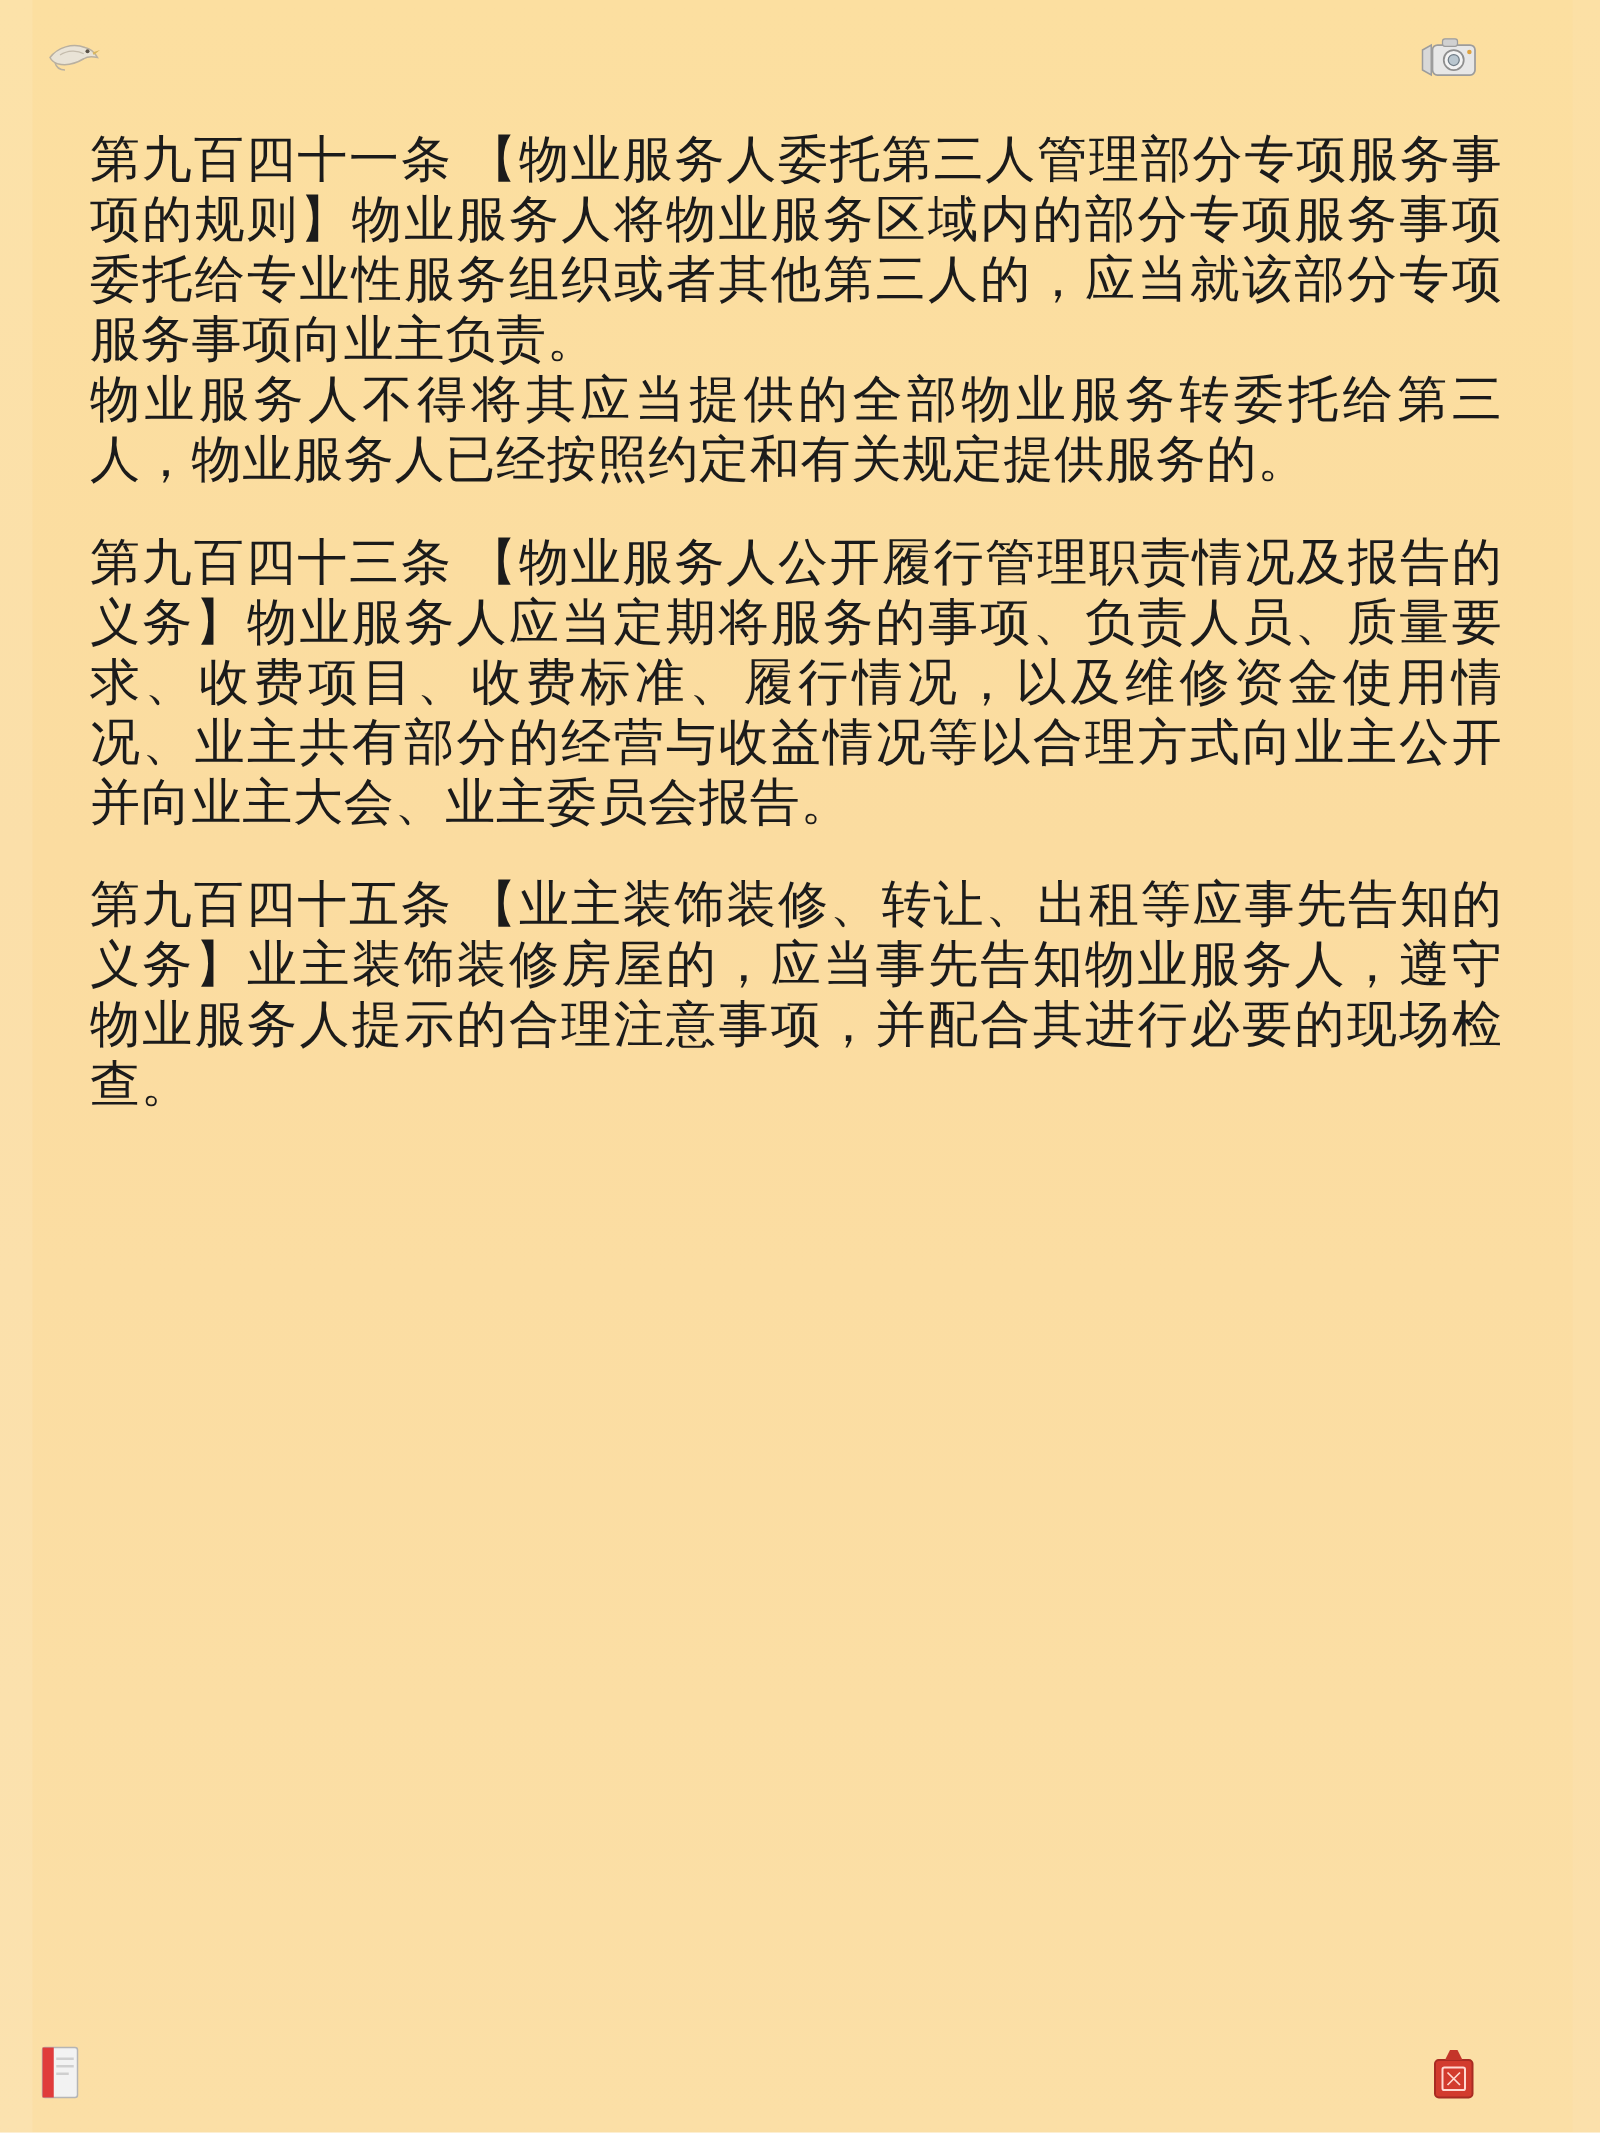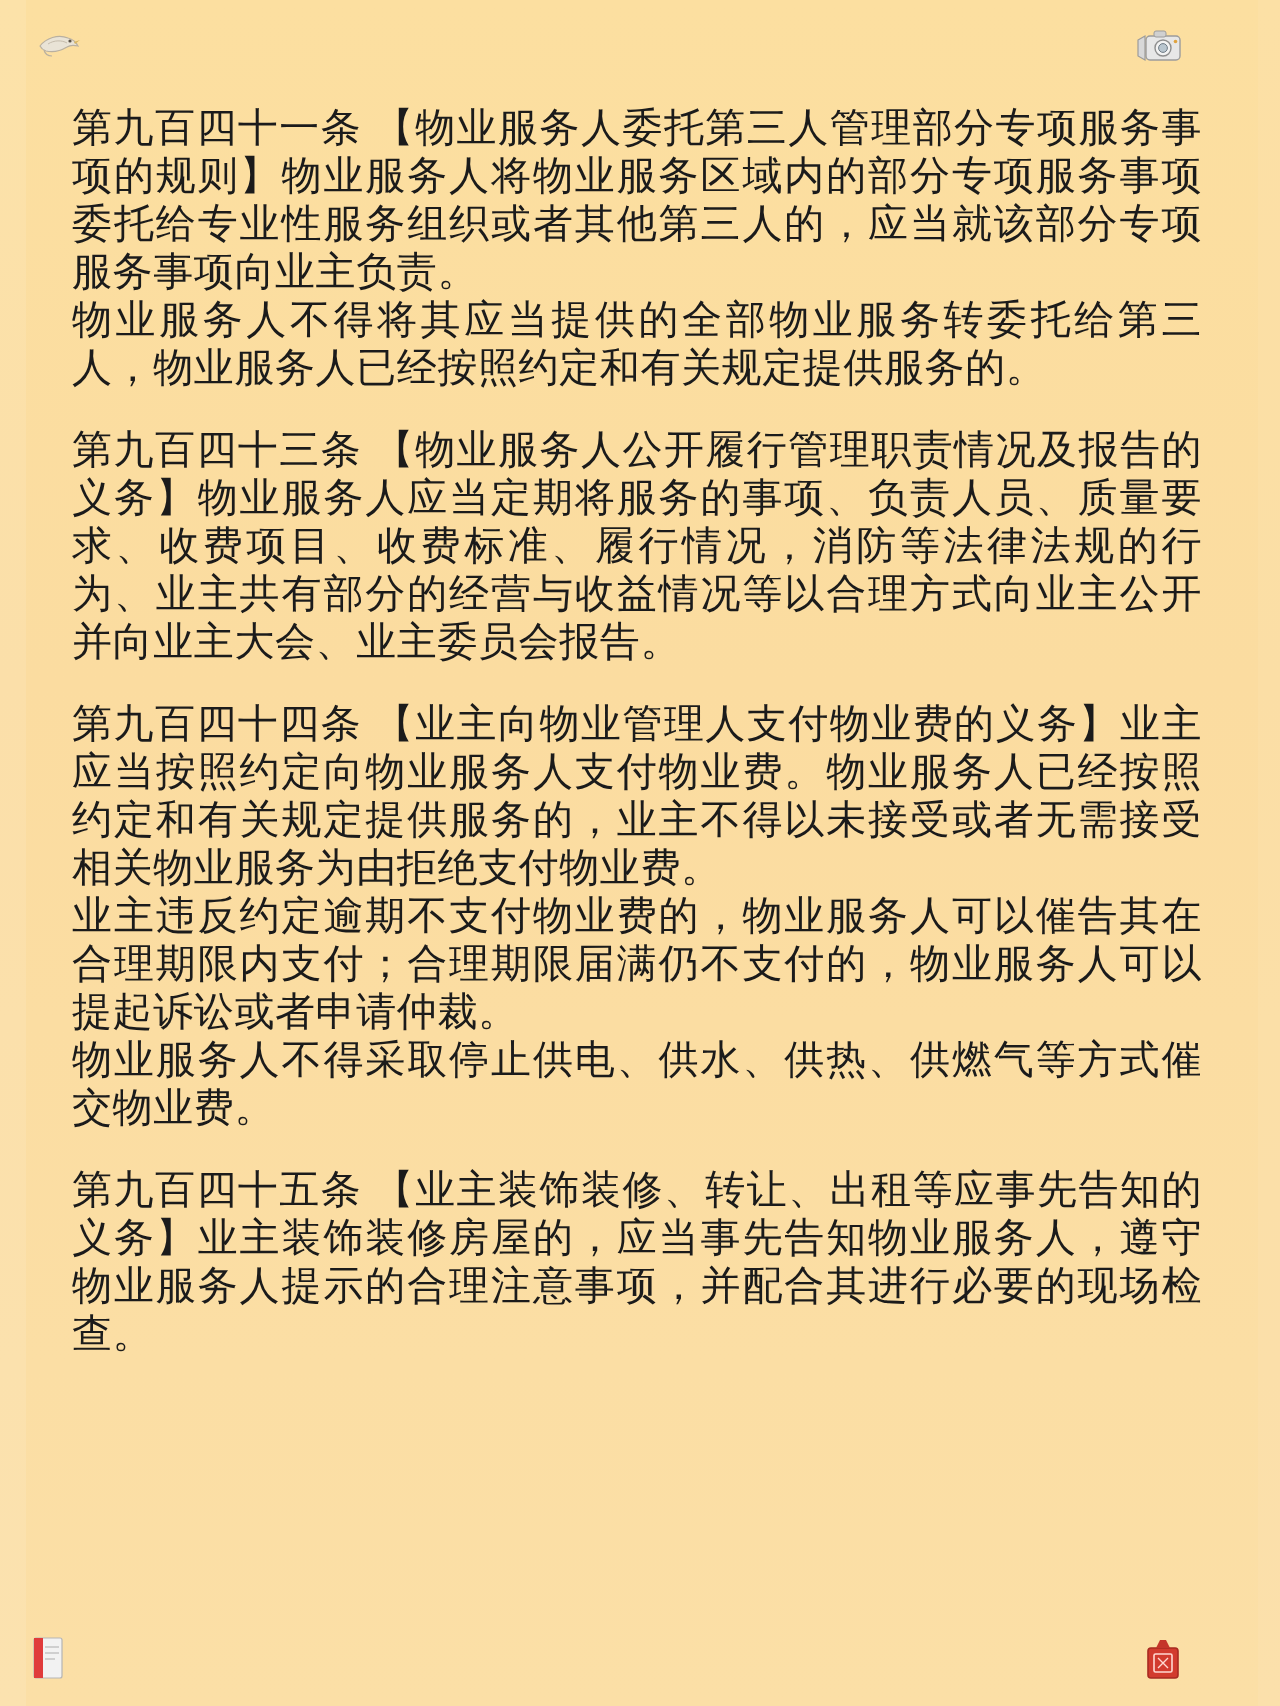--- a/index.html
+++ b/index.html
@@ -122,28 +122,23 @@
 
   <div class="content">
 
     <div class="article">
       <p class="para first">第九百四十一条 【物业服务人委托第三人管理部分专项服务事项的规则】物业服务人将物业服务区域内的部分专项服务事项委托给专业性服务组织或者其他第三人的，应当就该部分专项服务事项向业主负责。</p>
       <p class="para">物业服务人不得将其应当提供的全部物业服务转委托给第三人，物业服务人已经按照约定和有关规定提供服务的。</p>
     </div>
 
 
     <div class="article">
-      <p class="para first">第九百四十三条 【物业服务人公开履行管理职责情况及报告的义务】物业服务人应当定期将服务的事项、负责人员、质量要求、收费项目、收费标准、履行情况，消防等法律法规的行为、业主共有部分的经营与收益情况等以合理方式向业主公开并向业主大会、业主委员会报告。</p>
+      <p class="para first">第九百四十三条 【物业服务人公开履行管理职责情况及报告的义务】物业服务人应当定期将服务的事项、负责人员、质量要求、收费项目、收费标准、履行情况，以及维修资金使用情况、业主共有部分的经营与收益情况等以合理方式向业主公开并向业主大会、业主委员会报告。</p>
     </div>
 
-    <div class="article">
-      <p class="para first">第九百四十四条 【业主向物业管理人支付物业费的义务】业主应当按照约定向物业服务人支付物业费。物业服务人已经按照约定和有关规定提供服务的，业主不得以未接受或者无需接受相关物业服务为由拒绝支付物业费。</p>
-      <p class="para">业主违反约定逾期不支付物业费的，物业服务人可以催告其在合理期限内支付；合理期限届满仍不支付的，物业服务人可以提起诉讼或者申请仲裁。</p>
-      <p class="para">物业服务人不得采取停止供电、供水、供热、供燃气等方式催交物业费。</p>
-    </div>
 
     <div class="article">
       <p class="para first">第九百四十五条 【业主装饰装修、转让、出租等应事先告知的义务】业主装饰装修房屋的，应当事先告知物业服务人，遵守物业服务人提示的合理注意事项，并配合其进行必要的现场检查。</p>
     </div>
 
   </div>
 
   <div class="corner-icon book-icon">
     <svg width="42" height="48" viewBox="0 0 42 48">
       <rect x="6" y="4" width="28" height="40" rx="2" fill="#f2f2f2" stroke="#b5b5b5" stroke-width="1.2"></rect>

